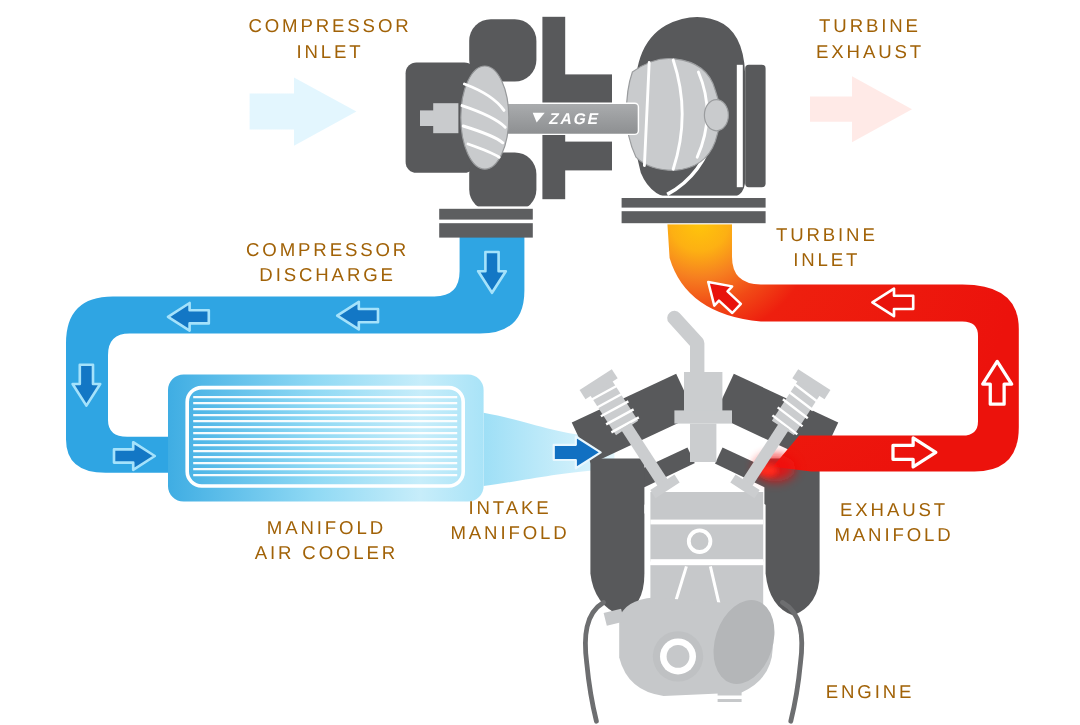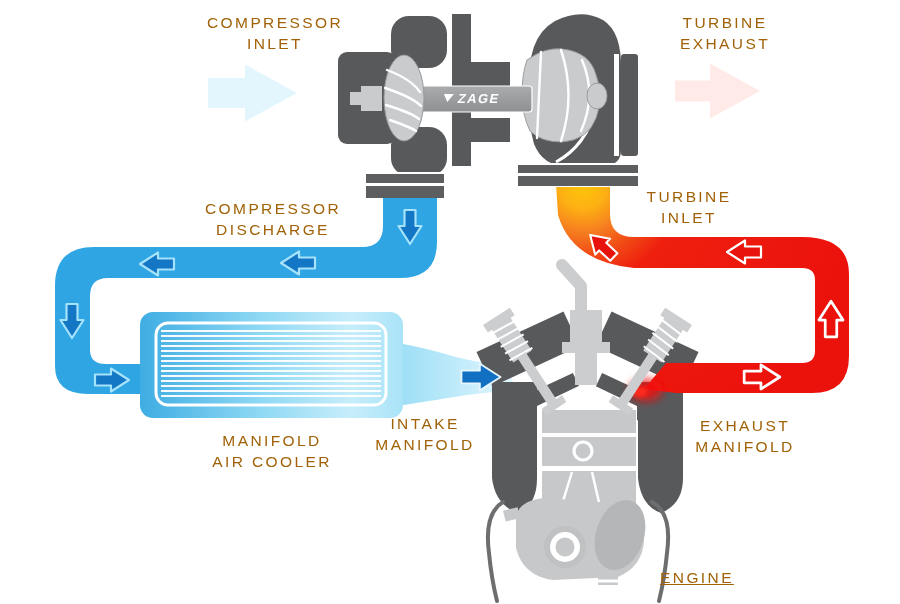--- a/index.html
+++ b/index.html
@@ -269,15 +269,15 @@
 <div class="lbl" style="left:273px;top:199px;">COMPRESSOR
 DISCHARGE</div>
 <div class="lbl" style="left:689px;top:187px;">TURBINE
 INLET</div>
 <div class="lbl" style="left:272px;top:431px;">MANIFOLD
 AIR COOLER</div>
 <div class="lbl" style="left:425px;top:414px;">INTAKE
 MANIFOLD</div>
 <div class="lbl" style="left:745px;top:416px;">EXHAUST
 MANIFOLD</div>
-<div class="lbl" style="left:697px;top:568px;text-decoration:underline;">ENGINE</div>
+<div class="lbl" style="left:725px;top:568px;">ENGINE</div>
 
 </div>
 
 </body></html>

